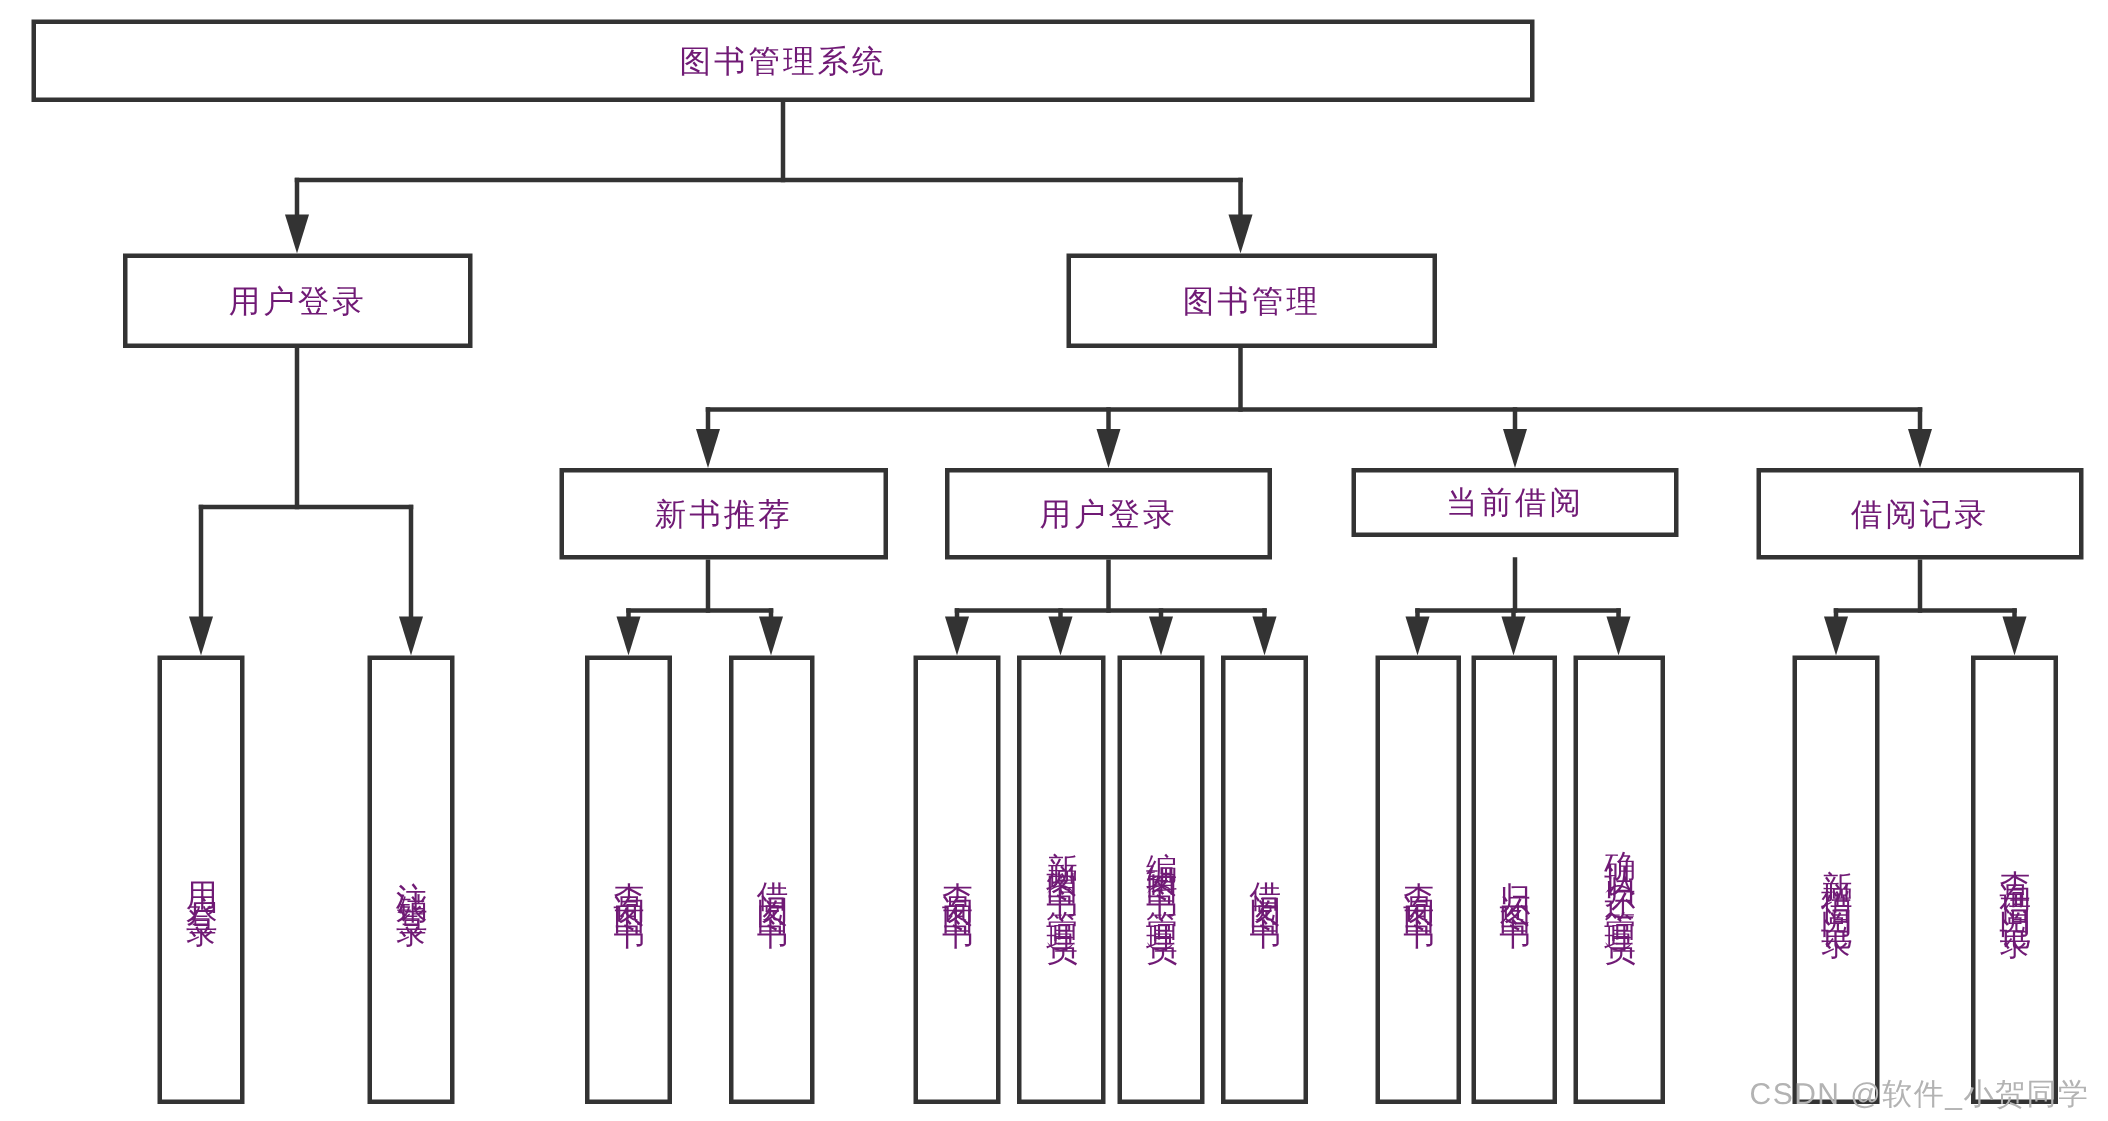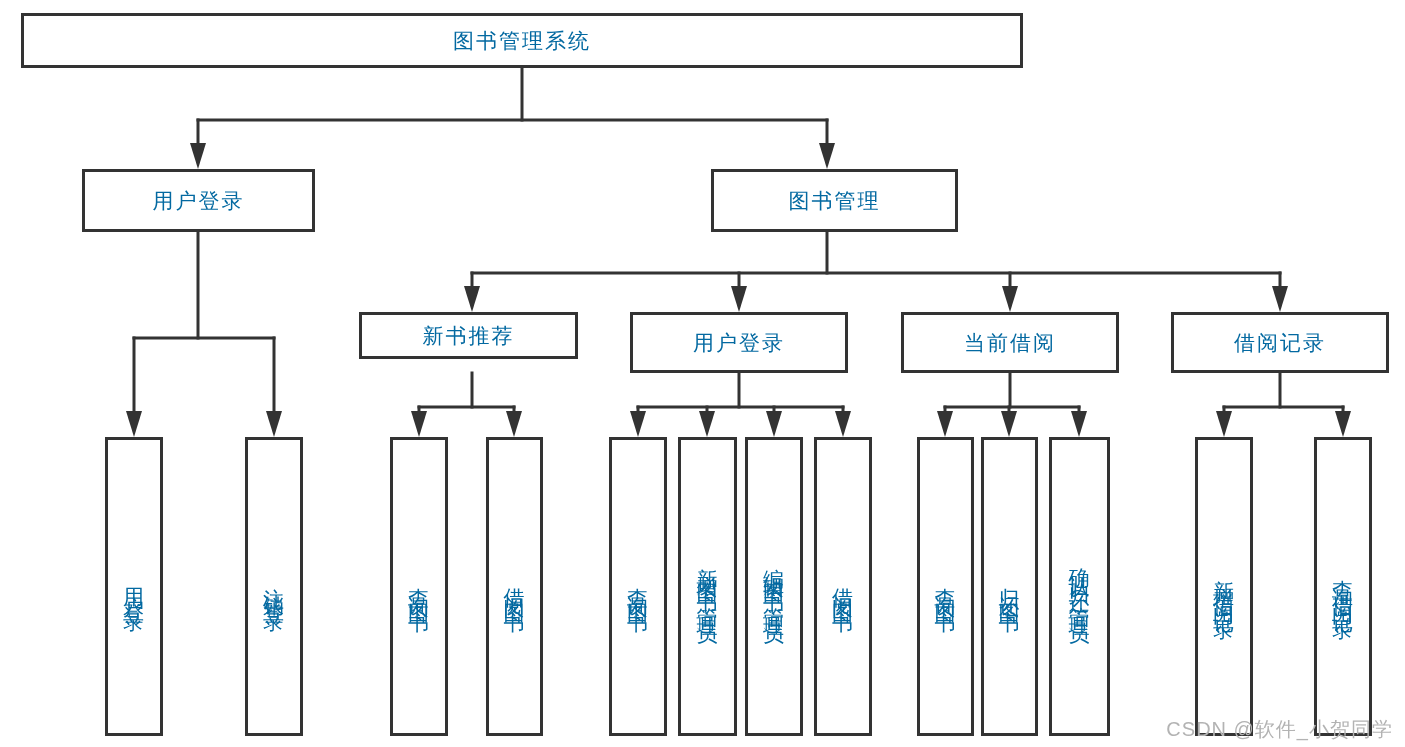--- a/index.html
+++ b/index.html
@@ -15,21 +15,21 @@
     position: absolute;
     left: 0; top: 0;
     width: 1405px; height: 747px;
     pointer-events: none;
   }
   .node {
     position: absolute;
     box-sizing: border-box;
     background: #ffffff;
     border: 3px solid #333333;
-    color: #0369a1;
+    color: #701a75;
     display: flex;
     align-items: center;
     justify-content: center;
     text-align: center;
     font-size: 21px;
     letter-spacing: 2px;
     z-index: 2;
   }
   .node.vertical {
     writing-mode: vertical-rl;
@@ -37,23 +37,23 @@
     letter-spacing: 8px;
     line-height: 1;
     font-size: 21px;
   }
   
   .n-root          { left: 21px;   top: 13px;  width: 1002px; height: 55px; }
   
   .n-user-login    { left: 82px;   top: 169px; width: 233px;  height: 63px; }
   .n-book-mgmt     { left: 711px;  top: 169px; width: 247px;  height: 63px; }
   
-  .n-new-book      { left: 359px;  top: 312px; width: 219px;  height: 47px; }
+  .n-new-book      { left: 373px;  top: 312px; width: 219px;  height: 61px; }
   .n-book-borrow   { left: 630px;  top: 312px; width: 218px;  height: 61px; }
-  .n-cur-borrow    { left: 901px;  top: 312px; width: 218px;  height: 61px; }
+  .n-cur-borrow    { left: 901px;  top: 312px; width: 218px;  height: 46px; }
   .n-borrow-rec    { left: 1171px; top: 312px; width: 218px;  height: 61px; }
   
   .lf    { top: 437px; height: 299px; width: 58px; }
   .lf-1  { left: 105px; }
   .lf-2  { left: 245px; }
   .lf-3  { left: 390px; }
   .lf-4  { left: 486px; width: 57px; }
   .lf-5  { left: 609px; }
   .lf-6  { left: 678px; width: 59px; }
   .lf-7  { left: 745px; }

